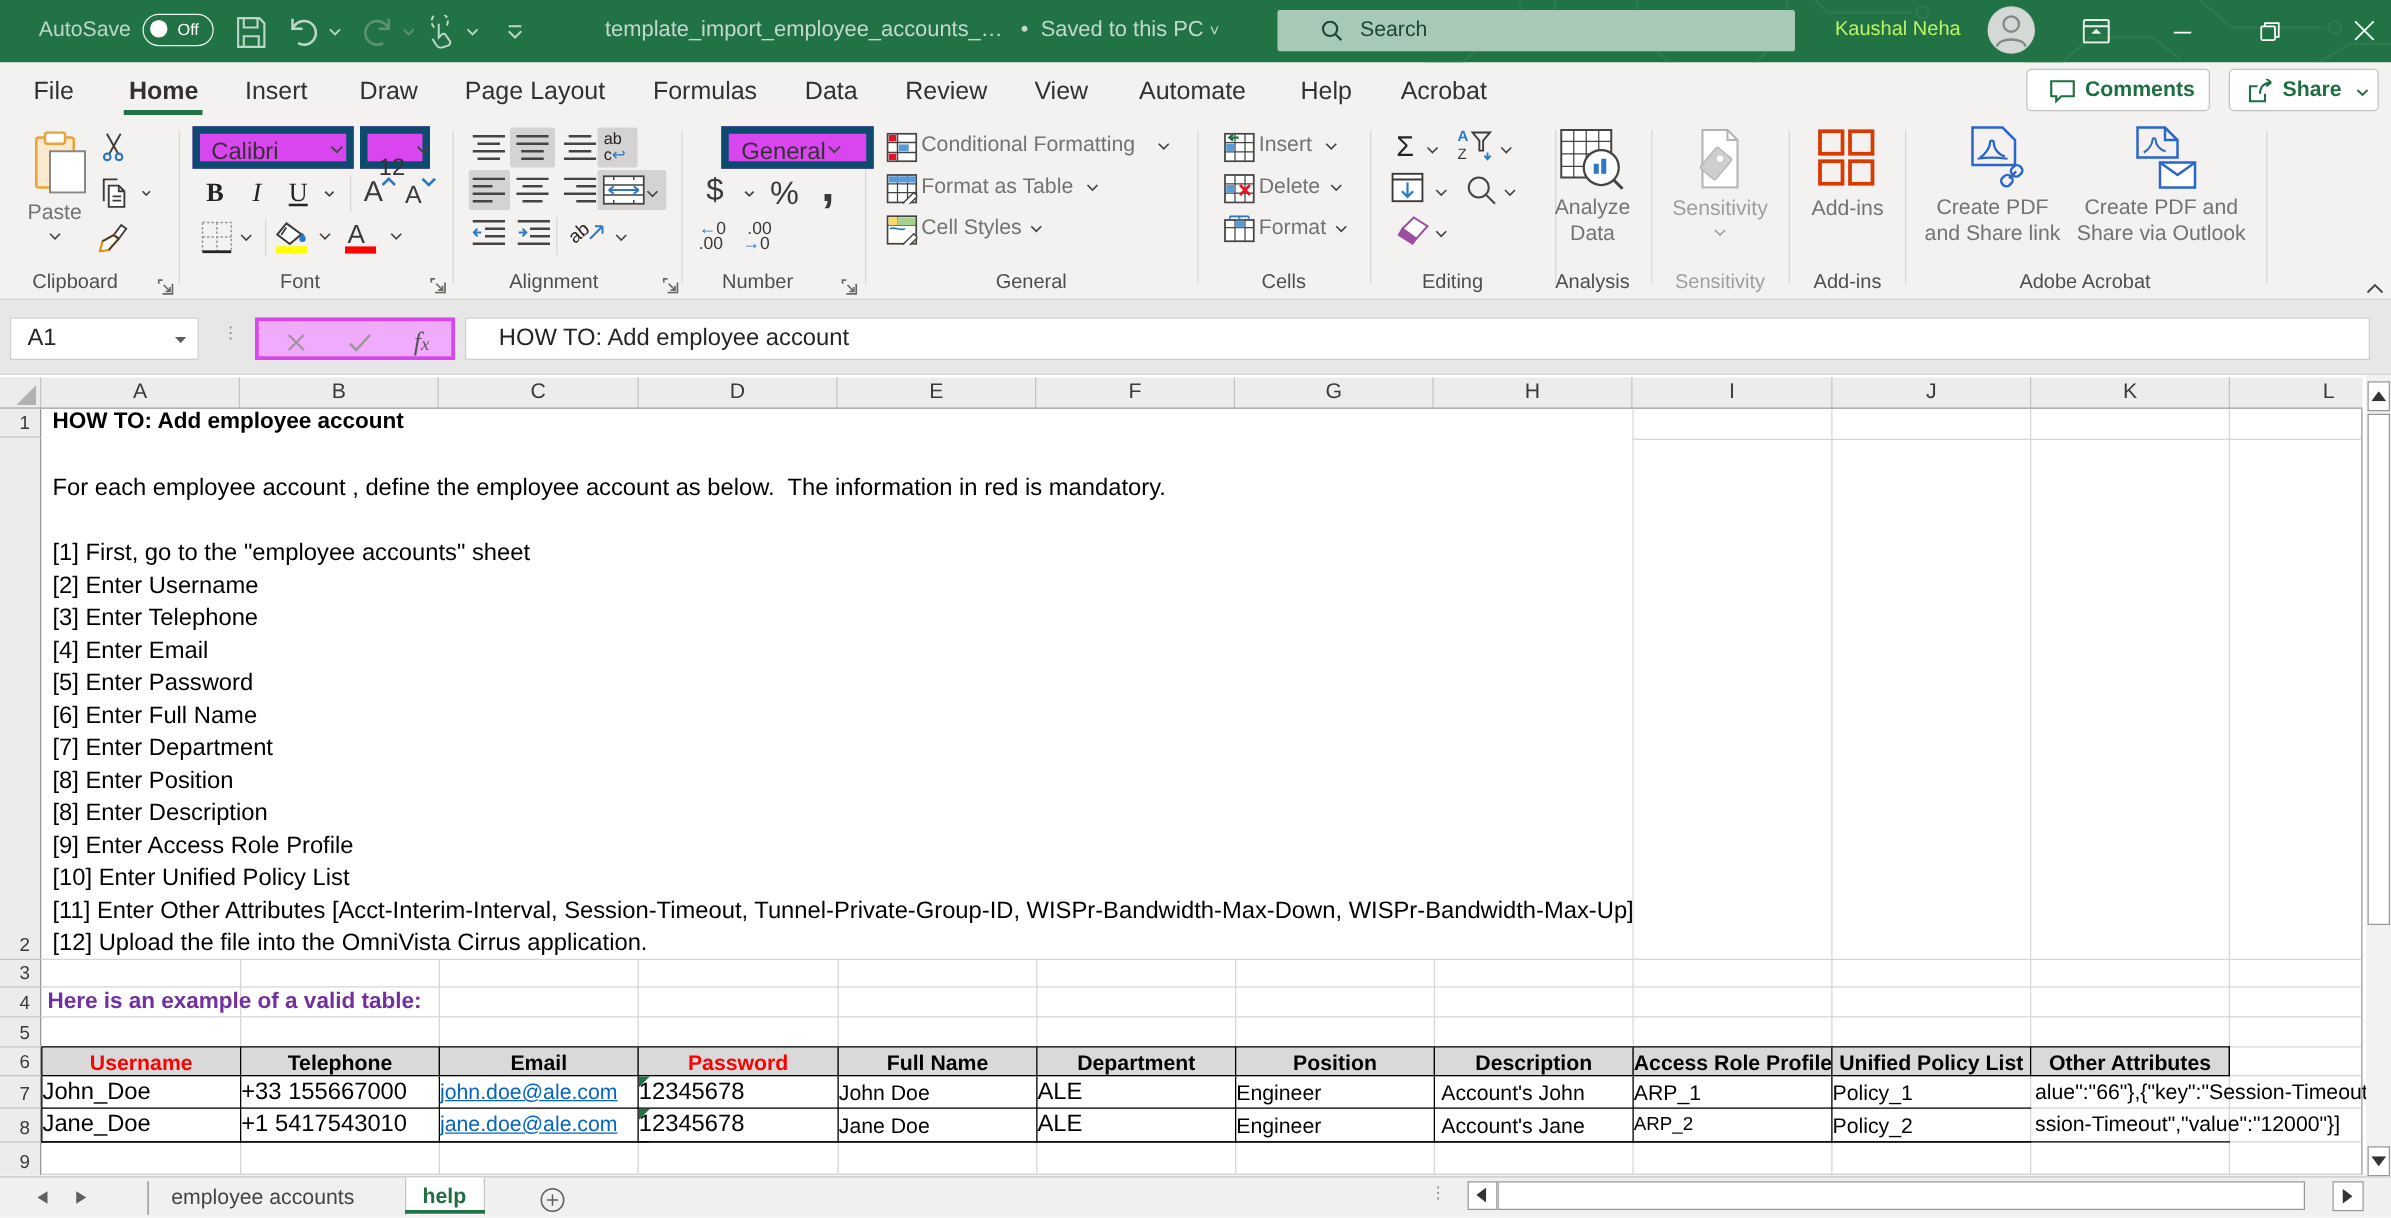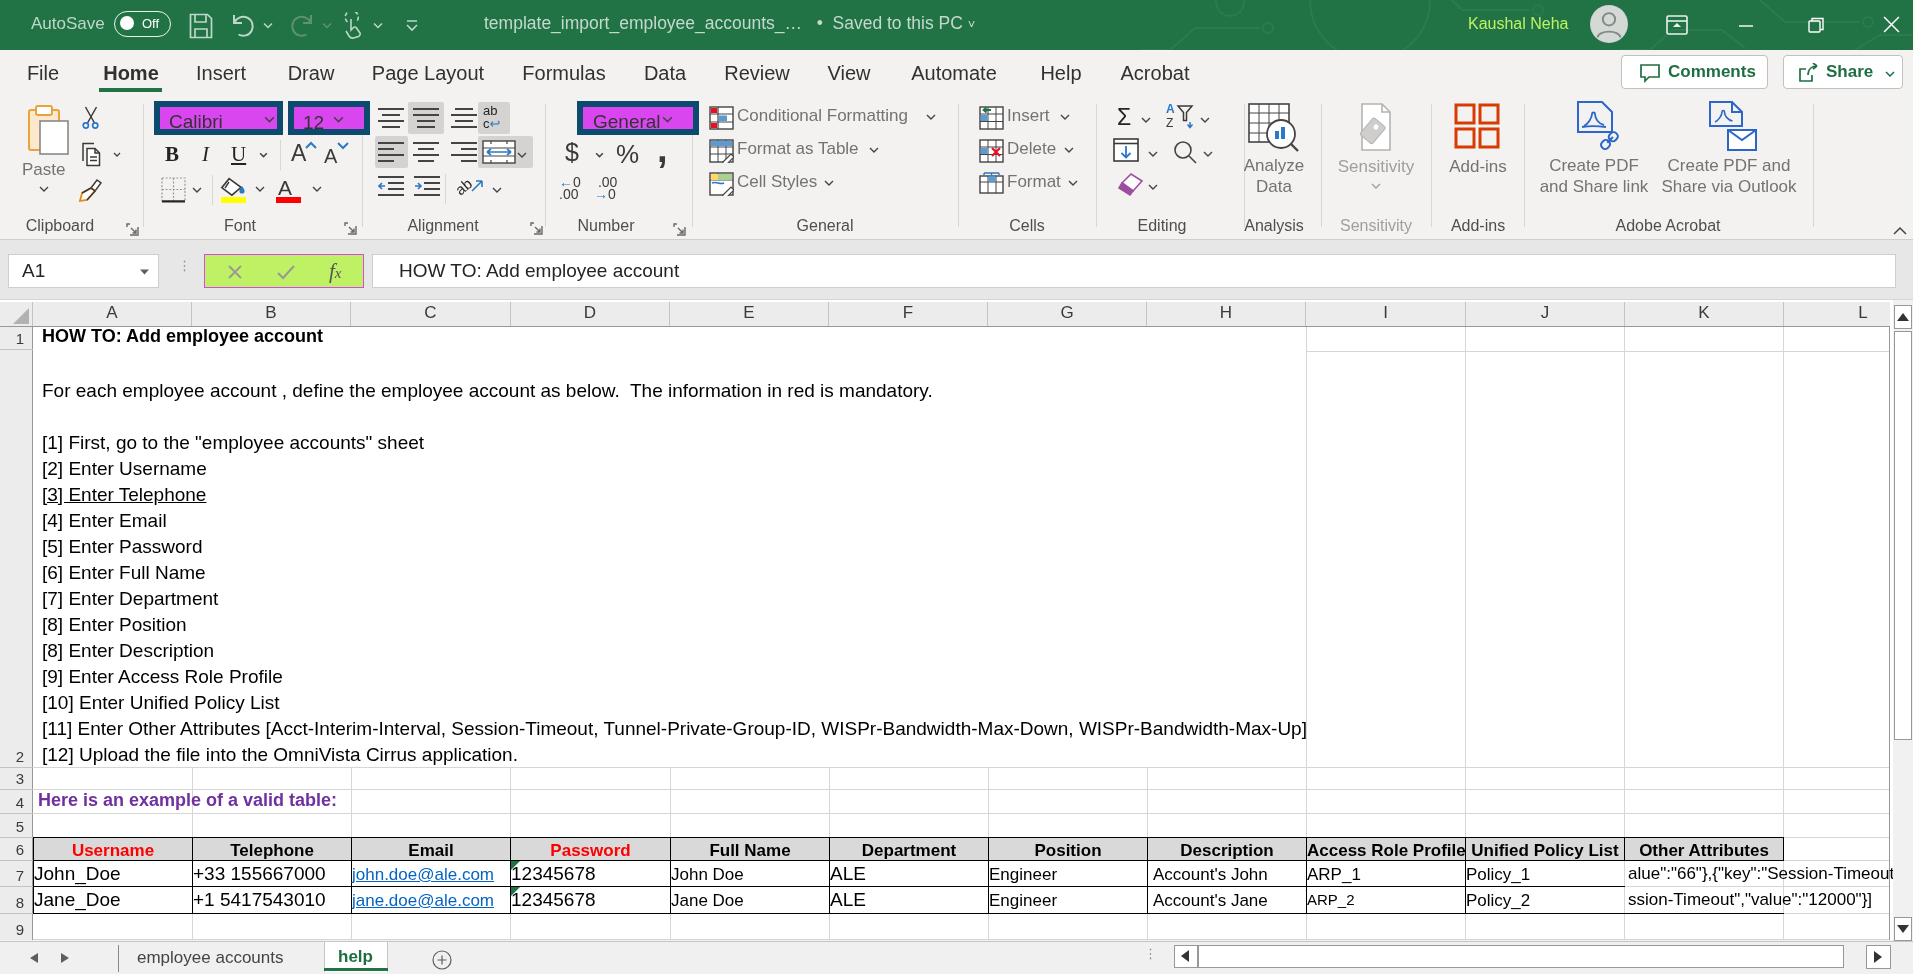--- a/index.html
+++ b/index.html
@@ -30,21 +30,21 @@
 .gsep { position:absolute; top:7px; height:123px; width:1px; background:#d8d6d4; }
 .glabel { position:absolute; top:120px; font-size:16px; color:#4f4e4c; width:220px; margin-left:-110px; text-align:center; }
 .rtext { position:absolute; font-size:17px; color:#737373; white-space:nowrap; }
 .rgray { color:#a19f9d; }
 .combo { position:absolute; background:#d946ef; border:6px solid #0c4a6e; font-size:19px; color:#333; }
 .hl { position:absolute; background:#d5d3d1; border-radius:2px; }
 
 
 #fbar { position:absolute; left:0; top:240px; width:1913px; height:60px; background:#e7e7e7; border-bottom:1px solid #d8d6d4; }
 #namebox { position:absolute; left:8px; top:14px; width:151px; height:34px; background:#fff; border:1px solid #d0cecd; font-size:19px; color:#252423; padding:5px 0 0 13px; }
-#fxbox { position:absolute; left:204px; top:14px; width:160px; height:34px; background:#bef264; border:1px solid #d946ef; }
+#fxbox { position:absolute; left:204px; top:14px; width:160px; height:34px; background:#f0abfc; border:3px solid #d946ef; }
 #ffield { position:absolute; left:372px; top:14px; width:1524px; height:34px; background:#fff; border:1px solid #d0cecd; font-size:19px; color:#252423; padding:5px 0 0 26px; }
 
 
 #sheet { position:absolute; left:0; top:300px; width:1893px; height:640px; background:#fff; overflow:hidden; }
 #colhdr { position:absolute; left:0; top:2px; width:1890px; height:24px; background:#ececec; }
 #colhdr-border { position:absolute; left:0; top:26px; width:1890px; height:1px; background:#9a9896; }
 .colcell { position:absolute; top:0; height:24px; border-right:1px solid #c5c3c1; text-align:center; font-size:17px; color:#3b3a39; padding-top:1px; }
 #corner { position:absolute; left:0; top:2px; width:33px; height:24px; background:#ececec; border-right:1px solid #c5c3c1; }
 #corner svg { position:absolute; right:3px; bottom:2px; }
 #rowhdr { position:absolute; left:0; top:27px; width:33px; height:613px; background:#ececec; border-right:1px solid #9a9896; }
@@ -128,20 +128,27 @@
     <path d="M8 7 v11 l2.5 -2.5 c1 -1 2.5 -0.5 3 0.5 l3.5 5 c0.5 1 0 2.5 -1.5 3.5 l-5 1.5 c-2 0.5 -3.5 -0.5 -4.5 -2 l-3 -5"></path>
   </svg>
   <svg width="10" height="8" style="position:absolute;left:373px;top:22px" viewBox="0 0 10 8" fill="none" stroke="#bdd7c8" stroke-width="1.5">
       <path d="M1 1.5 l4 4 4 -4"></path>
     </svg>
 
   <svg width="14" height="14" style="position:absolute;left:405px;top:19px" viewBox="0 0 14 14" fill="none" stroke="#bdd7c8" stroke-width="1.6">
     <path d="M2 2 h10 M2 6 l5 5 5 -5"></path>
   </svg>
   <div id="doctitle">template_import_employee_accounts_…&nbsp;&nbsp; • &nbsp;Saved to this PC <span style="font-size:13px">˅</span></div>
+  <div id="searchbox">
+    <svg width="19" height="19" style="position:absolute;left:34px;top:7px" viewBox="0 0 20 20" fill="none" stroke="#1f4733" stroke-width="1.8">
+      <circle cx="8.5" cy="8.5" r="6"></circle>
+        <path d="M13 13 L18 18"></path>
+    </svg>
+    <div class="stext">Search</div>
+  </div>
   <div id="username">Kaushal Neha</div>
   <div id="avatar">
     <svg width="38" height="38" viewBox="0 0 40 40">
       <circle cx="20" cy="20" r="19" fill="#d4d9d6"></circle>
       <circle cx="20" cy="15" r="6.5" fill="none" stroke="#7e8a83" stroke-width="2"></circle>
       <path d="M8 34 c1 -8 23 -8 24 0" fill="none" stroke="#7e8a83" stroke-width="2"></path>
     </svg>
   </div>
 
   <svg width="22" height="20" style="position:absolute;left:1666px;top:15px" viewBox="0 0 22 20" fill="none" stroke="#e9f2ed" stroke-width="1.6">
@@ -250,21 +257,21 @@
     <path d="M5 15 l9 -5 4 3 -8 9" fill="none" stroke="#3b3a39" stroke-width="1.5"></path>
   </svg>
   <svg width="13" height="13" style="position:absolute;left:126px;top:223px" viewBox="0 0 13 13" fill="none" stroke="#6a6865" stroke-width="1.4">
     <path d="M1 4 v-3 h3 M12 4 v8 h-8 M5 5 l5 5 M10 6.5 v3.5 h-3.5"></path>
   </svg>
 
   <div class="combo" style="left:154px;top:101px;width:129px;height:34px;padding:4px 0 0 9px">Calibri</div>
   <svg width="11" height="8" style="position:absolute;left:264px;top:116px" viewBox="0 0 10 7" fill="none" stroke="#444" stroke-width="1.4">
         <path d="M1 1 l4 4 4 -4"></path>
       </svg>
-  <div class="combo" style="left:288px;top:101px;width:82px;height:34px;padding:5px 0 0 9px">12</div>
+  <div class="combo" style="left:288px;top:101px;width:56px;height:34px;padding:17px 0 0 9px">12</div>
   <svg width="11" height="8" style="position:absolute;left:333px;top:116px" viewBox="0 0 10 7" fill="none" stroke="#444" stroke-width="1.4">
         <path d="M1 1 l4 4 4 -4"></path>
       </svg>
   <div style="position:absolute;left:165px;top:142px;font-family:'Liberation Serif',serif;font-weight:bold;font-size:21px;color:#252423">B</div>
   <div style="position:absolute;left:202px;top:142px;font-family:'Liberation Serif',serif;font-style:italic;font-size:21px;color:#252423">I</div>
   <div style="position:absolute;left:231px;top:142px;font-family:'Liberation Serif',serif;font-size:21px;color:#252423;text-decoration:underline">U</div>
   <svg width="9" height="7" style="position:absolute;left:259px;top:152px" viewBox="0 0 8 6" fill="none" stroke="#444" stroke-width="1.3">
         <path d="M1 1 l3 3 3 -3"></path>
       </svg>
   <div style="position:absolute;left:280px;top:140px;width:1px;height:30px;background:#d8d6d4"></div>
@@ -620,21 +627,21 @@
       <div class="hline" style="left:33px;top:560px;width:1856px"></div>
       <div class="hline" style="left:33px;top:586px;width:1856px"></div>
       <div class="hline" style="left:33px;top:613px;width:1856px"></div>
       <div class="hline" style="left:33px;top:639px;width:1856px"></div>
     </div>
   <div id="content">
       <div class="txt bold" style="left:42px;top:26px;font-size:18px">HOW TO: Add employee account</div>
       <div class="txt" style="left:42px;top:80px;">For each employee account , define the employee account as below.&nbsp; The information in red is mandatory.</div>
       <div class="txt" style="left:42px;top:132px;">[1] First, go to the "employee accounts" sheet</div>
       <div class="txt" style="left:42px;top:158px;">[2] Enter Username</div>
-      <div class="txt" style="left:42px;top:184px;text-decoration:underline;">[3] Enter Telephone</div>
+      <div class="txt" style="left:42px;top:184px;">[3] Enter Telephone</div>
       <div class="txt" style="left:42px;top:210px;">[4] Enter Email</div>
       <div class="txt" style="left:42px;top:236px;">[5] Enter Password</div>
       <div class="txt" style="left:42px;top:262px;">[6] Enter Full Name</div>
       <div class="txt" style="left:42px;top:288px;">[7] Enter Department</div>
       <div class="txt" style="left:42px;top:314px;">[8] Enter Position</div>
       <div class="txt" style="left:42px;top:340px;">[8] Enter Description</div>
       <div class="txt" style="left:42px;top:366px;">[9] Enter Access Role Profile</div>
       <div class="txt" style="left:42px;top:392px;">[10] Enter Unified Policy List</div>
       <div class="txt" style="left:42px;top:418px;">[11] Enter Other Attributes [Acct-Interim-Interval, Session-Timeout, Tunnel-Private-Group-ID, WISPr-Bandwidth-Max-Down, WISPr-Bandwidth-Max-Up]</div>
       <div class="txt" style="left:42px;top:444px;">[12] Upload the file into the OmniVista Cirrus application.</div>

